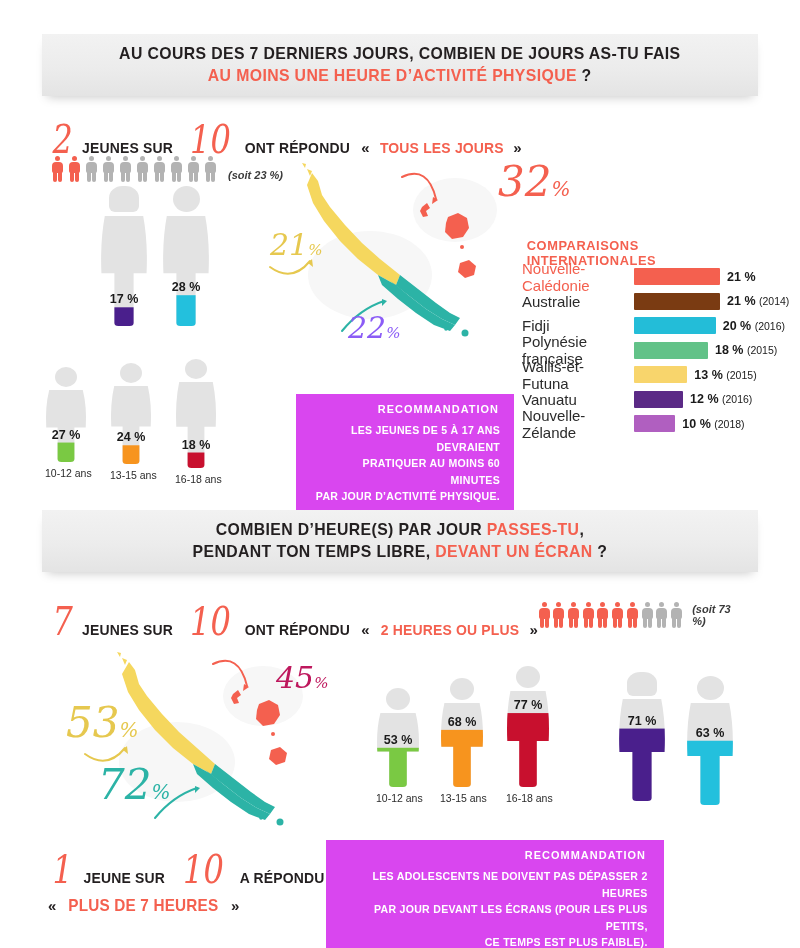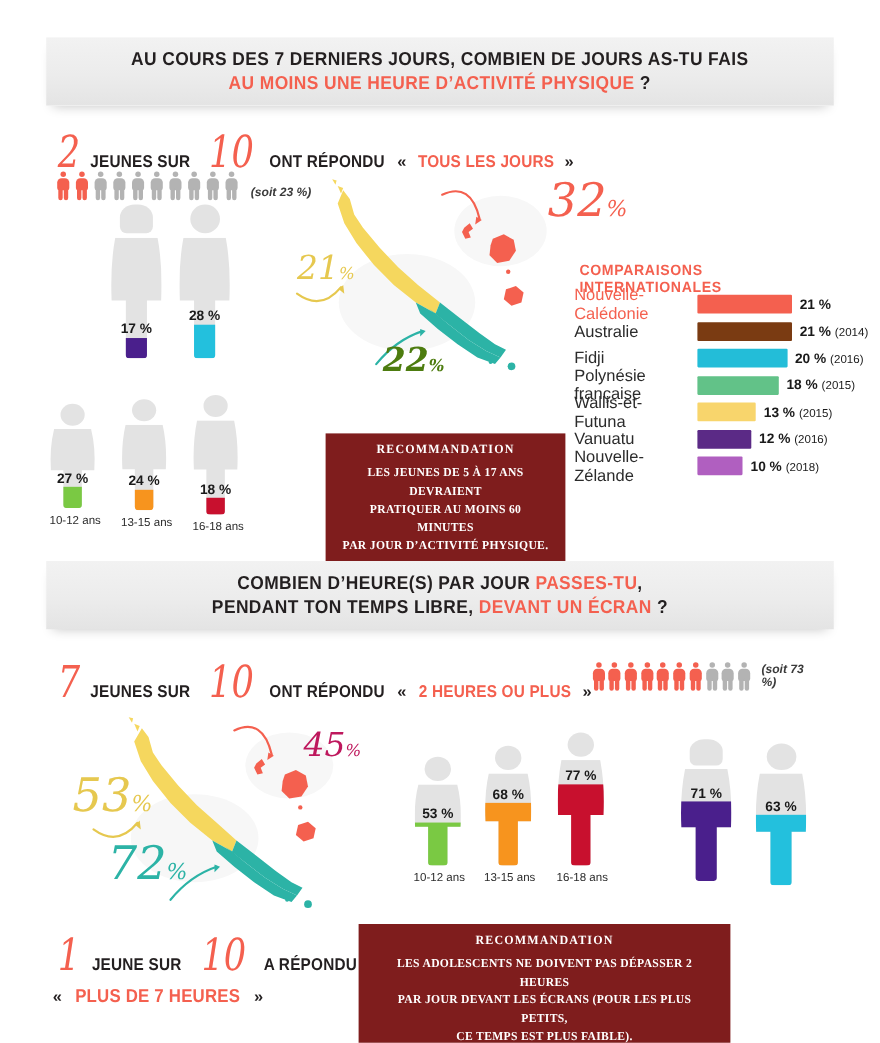--- a/index.html
+++ b/index.html
@@ -83,22 +83,22 @@
   }
   .comp-row { position: absolute; display: flex; align-items: center; height: 17px; }
   .comp-label { width: 112px; text-align: left; font-size: 15px; color: #2b2b2b; padding-right: 22px; }
   .comp-label.hi { color: #f4604f; }
   .comp-bar { height: 17px; border-radius: 1px; }
   .comp-val { font-size: 12.5px; font-weight: 700; color: #1a1a1a; padding-left: 7px; white-space: nowrap; }
   .comp-year { font-size: 10.5px; font-weight: 400; color: #1a1a1a; }
 
   
   .reco {
-    position: absolute; background: #7f1d1d; color: #ffffff;
-    text-align: center; padding: 9px 10px 11px; font-family: Liberation Serif, serif;
+    position: absolute; background: #d946ef; color: #ffffff;
+    text-align: right; padding: 9px 10px 11px;
   }
   .reco-title {
     font-size: 11.5px; font-weight: 700; letter-spacing: 1.1px;
     text-transform: uppercase; margin-bottom: 7px; transform: scaleX(0.95);
   }
   .reco-body {
     font-size: 11px; line-height: 1.5; letter-spacing: 0.3px;
     text-transform: uppercase; font-weight: 600; transform: scaleX(0.96);
   }
 
@@ -318,21 +318,21 @@
       <path d="M20,112 q22,16 40,-6" stroke="#e6c84f" stroke-width="2" fill="none" stroke-linecap="round"></path>
       <path d="M58,108 l4,-4 l1,8 Z" fill="#e6c84f"></path>
       <path d="M92,176 q18,-22 42,-30" stroke="#2cb3a6" stroke-width="2" fill="none" stroke-linecap="round"></path>
       <path d="M132,144 l5,2 l-5,5 Z" fill="#2cb3a6"></path>
       <path d="M152,22 q26,-12 34,22" stroke="#f4604f" stroke-width="2" fill="none" stroke-linecap="round"></path>
       <path d="M183,42 l5,3 l-6,4 Z" fill="#f4604f"></path>
     </svg>
     <div class="map-pct" style="left:20px; top:72px; color:#e6c84f;">
       <span class="n">21</span><span class="s">%</span>
     </div>
-    <div class="map-pct" style="left:98px; top:155px; color:#4d7c0f;font-weight:bold;">
+    <div class="map-pct" style="left:98px; top:155px; color:#8b5cf6;">
       <span class="n">22</span><span class="s">%</span>
     </div>
     <div class="map-pct big" style="left:248px; top:2px; color:#f4604f;">
       <span class="n">32</span><span class="s">%</span>
     </div>
   </div>
 
   <div class="comp-title" style="left:522px; top:238px;">COMPARAISONS INTERNATIONALES</div>
   <div id="comp-rows">
       <div class="comp-row" style="left: 522px; top: 268px;">

